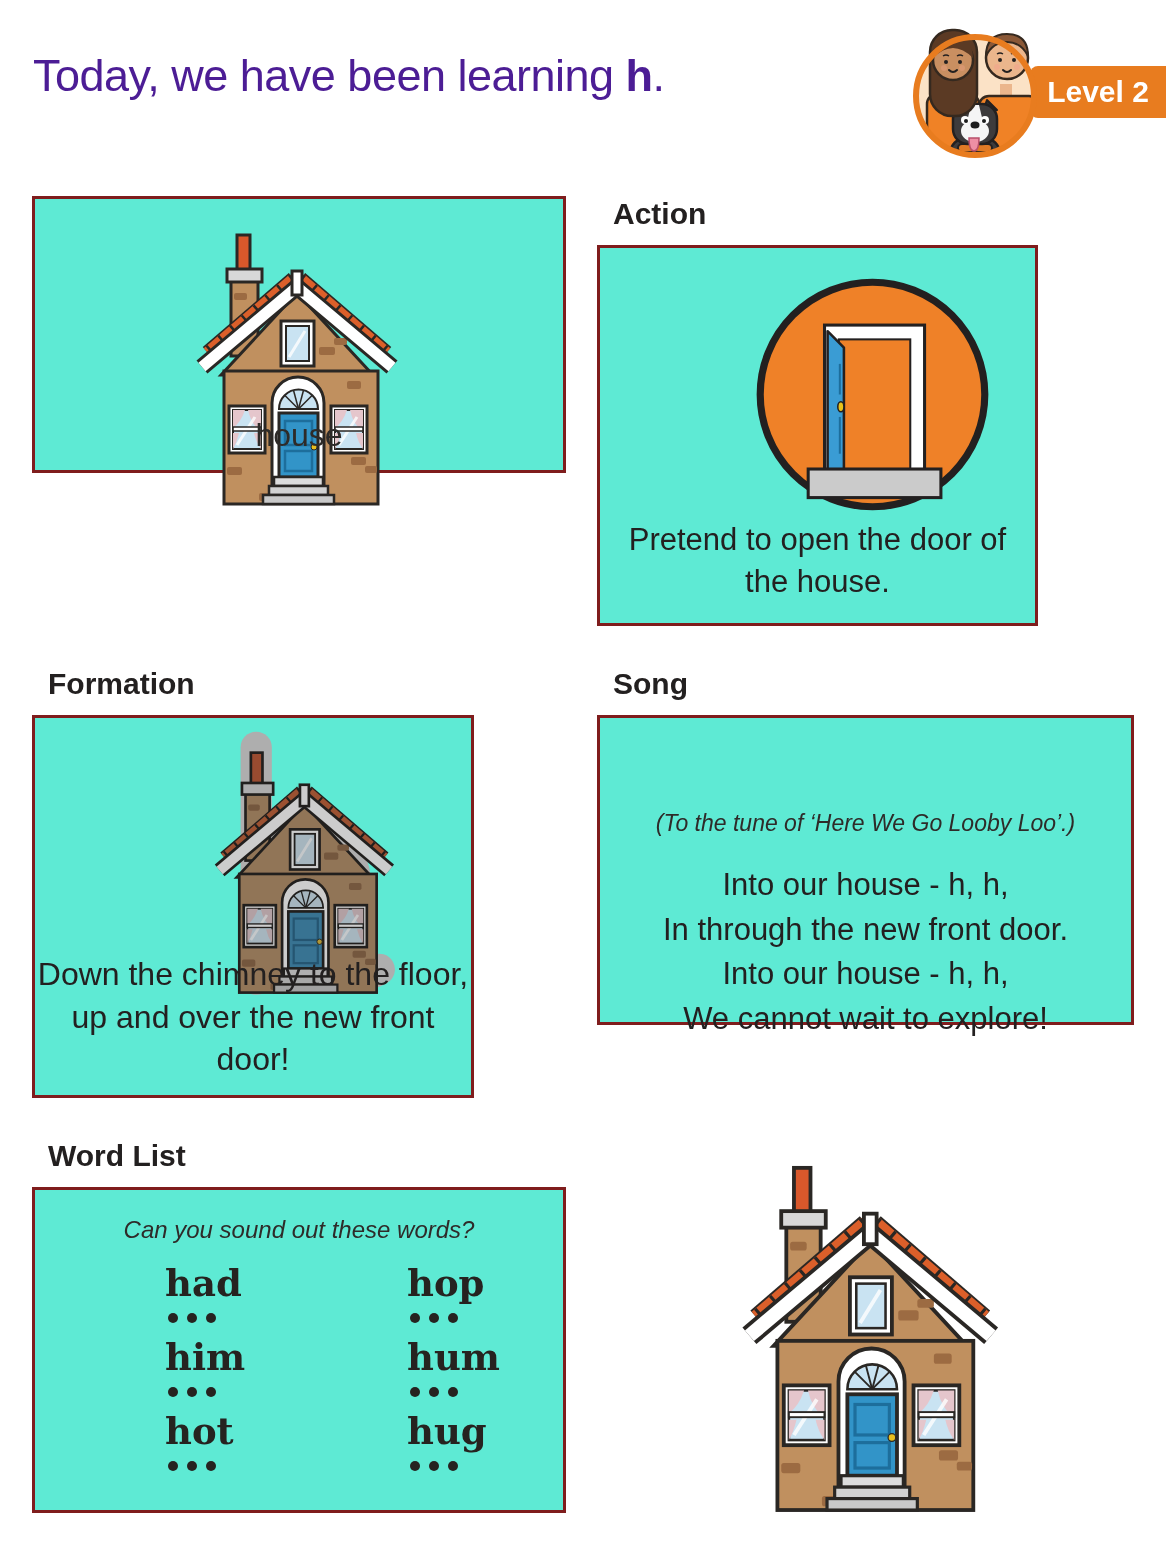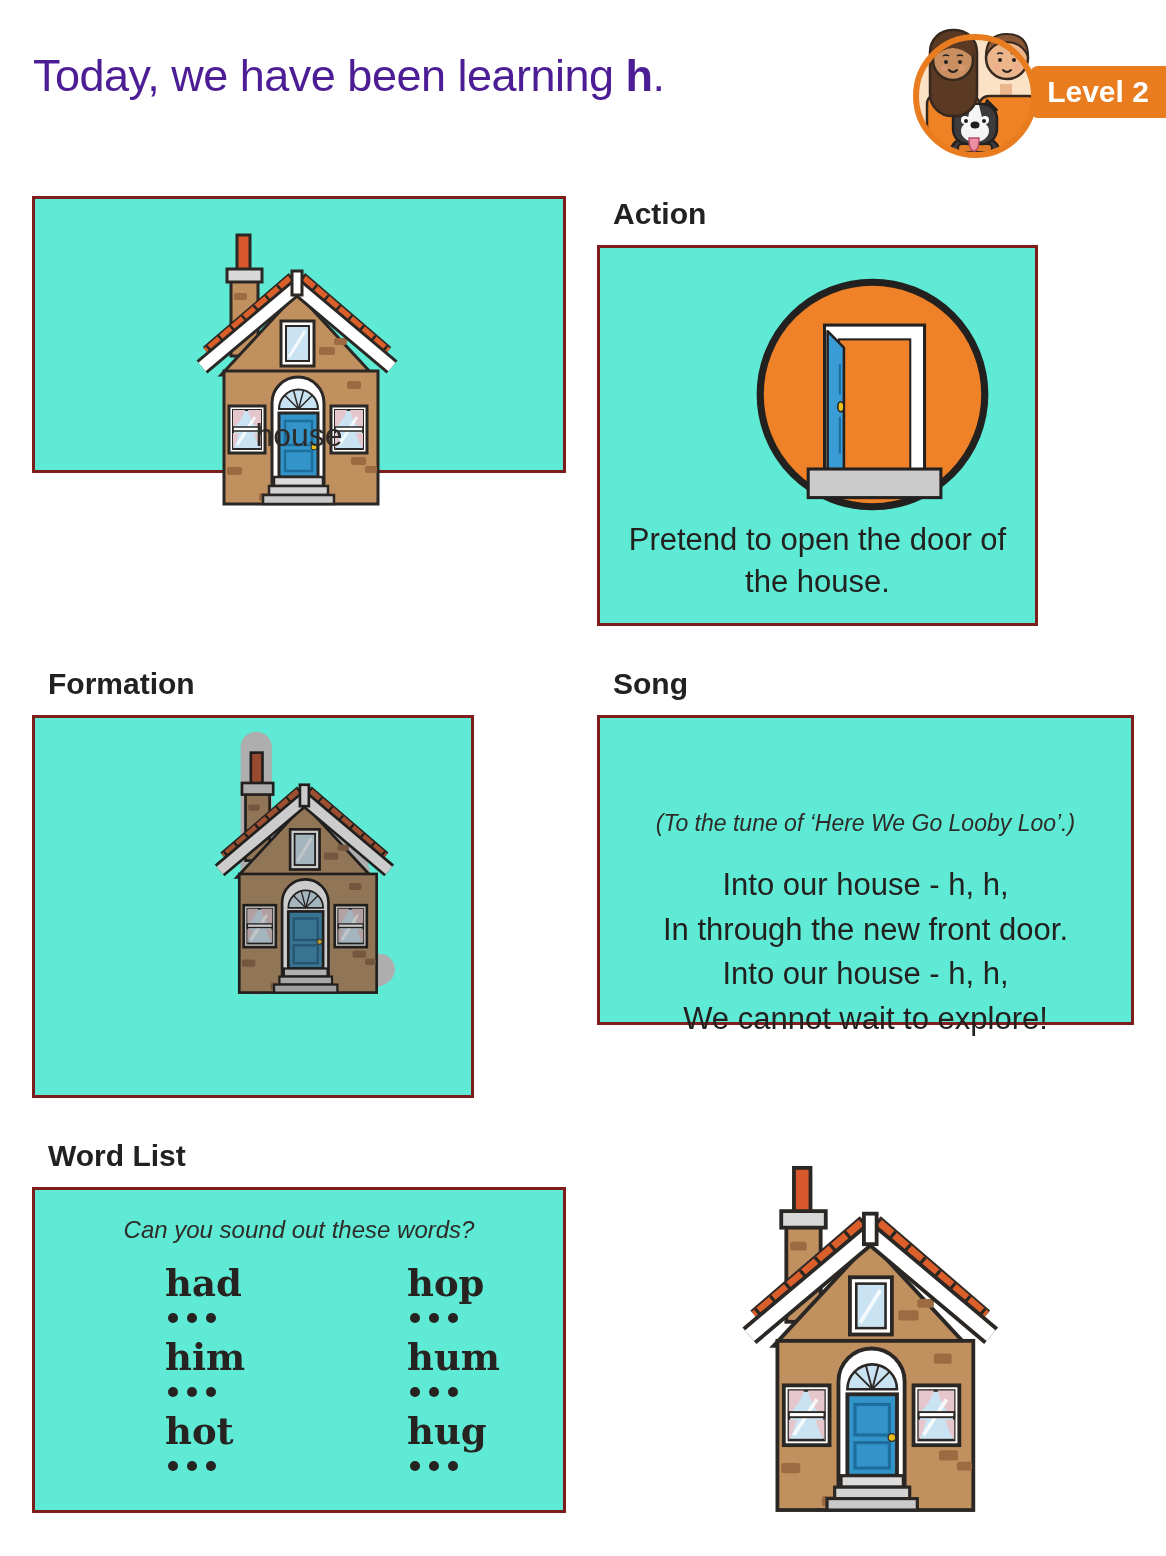--- a/index.html
+++ b/index.html
@@ -261,20 +261,24 @@
   <div class="panel">
     <svg class="formation-house" viewBox="0 0 250 290" overflow="visible">
       <g>
         <path d="M72,8 L72,268" stroke="#AEAEAE" stroke-width="35" stroke-linecap="round" fill="none"></path>
         <path d="M72,158 C72,100 183,98 183,158 L183,246 c0,16 13,19 27,11" stroke="#AEAEAE" stroke-width="35" stroke-linecap="round" fill="none"></path>
       </g>
       <g style="filter:brightness(0.8) saturate(0.75)">
         <use href="#house-sym"></use>
       </g>
     </svg>
+    <div class="formation-text">
+      <span>Down the chimney to the floor,</span>
+      <span>up and over the new front door!</span>
+    </div>
   </div>
 </div>
 
 <div class="sec" id="sec-song">
   <h2>Song</h2>
   <div class="panel">
     <div class="song-content">
       <div class="song-tune">(To the tune of ‘Here We Go Looby Loo’.)</div>
       <div class="song-lyrics">
         <span>Into our house - h, h,</span>

